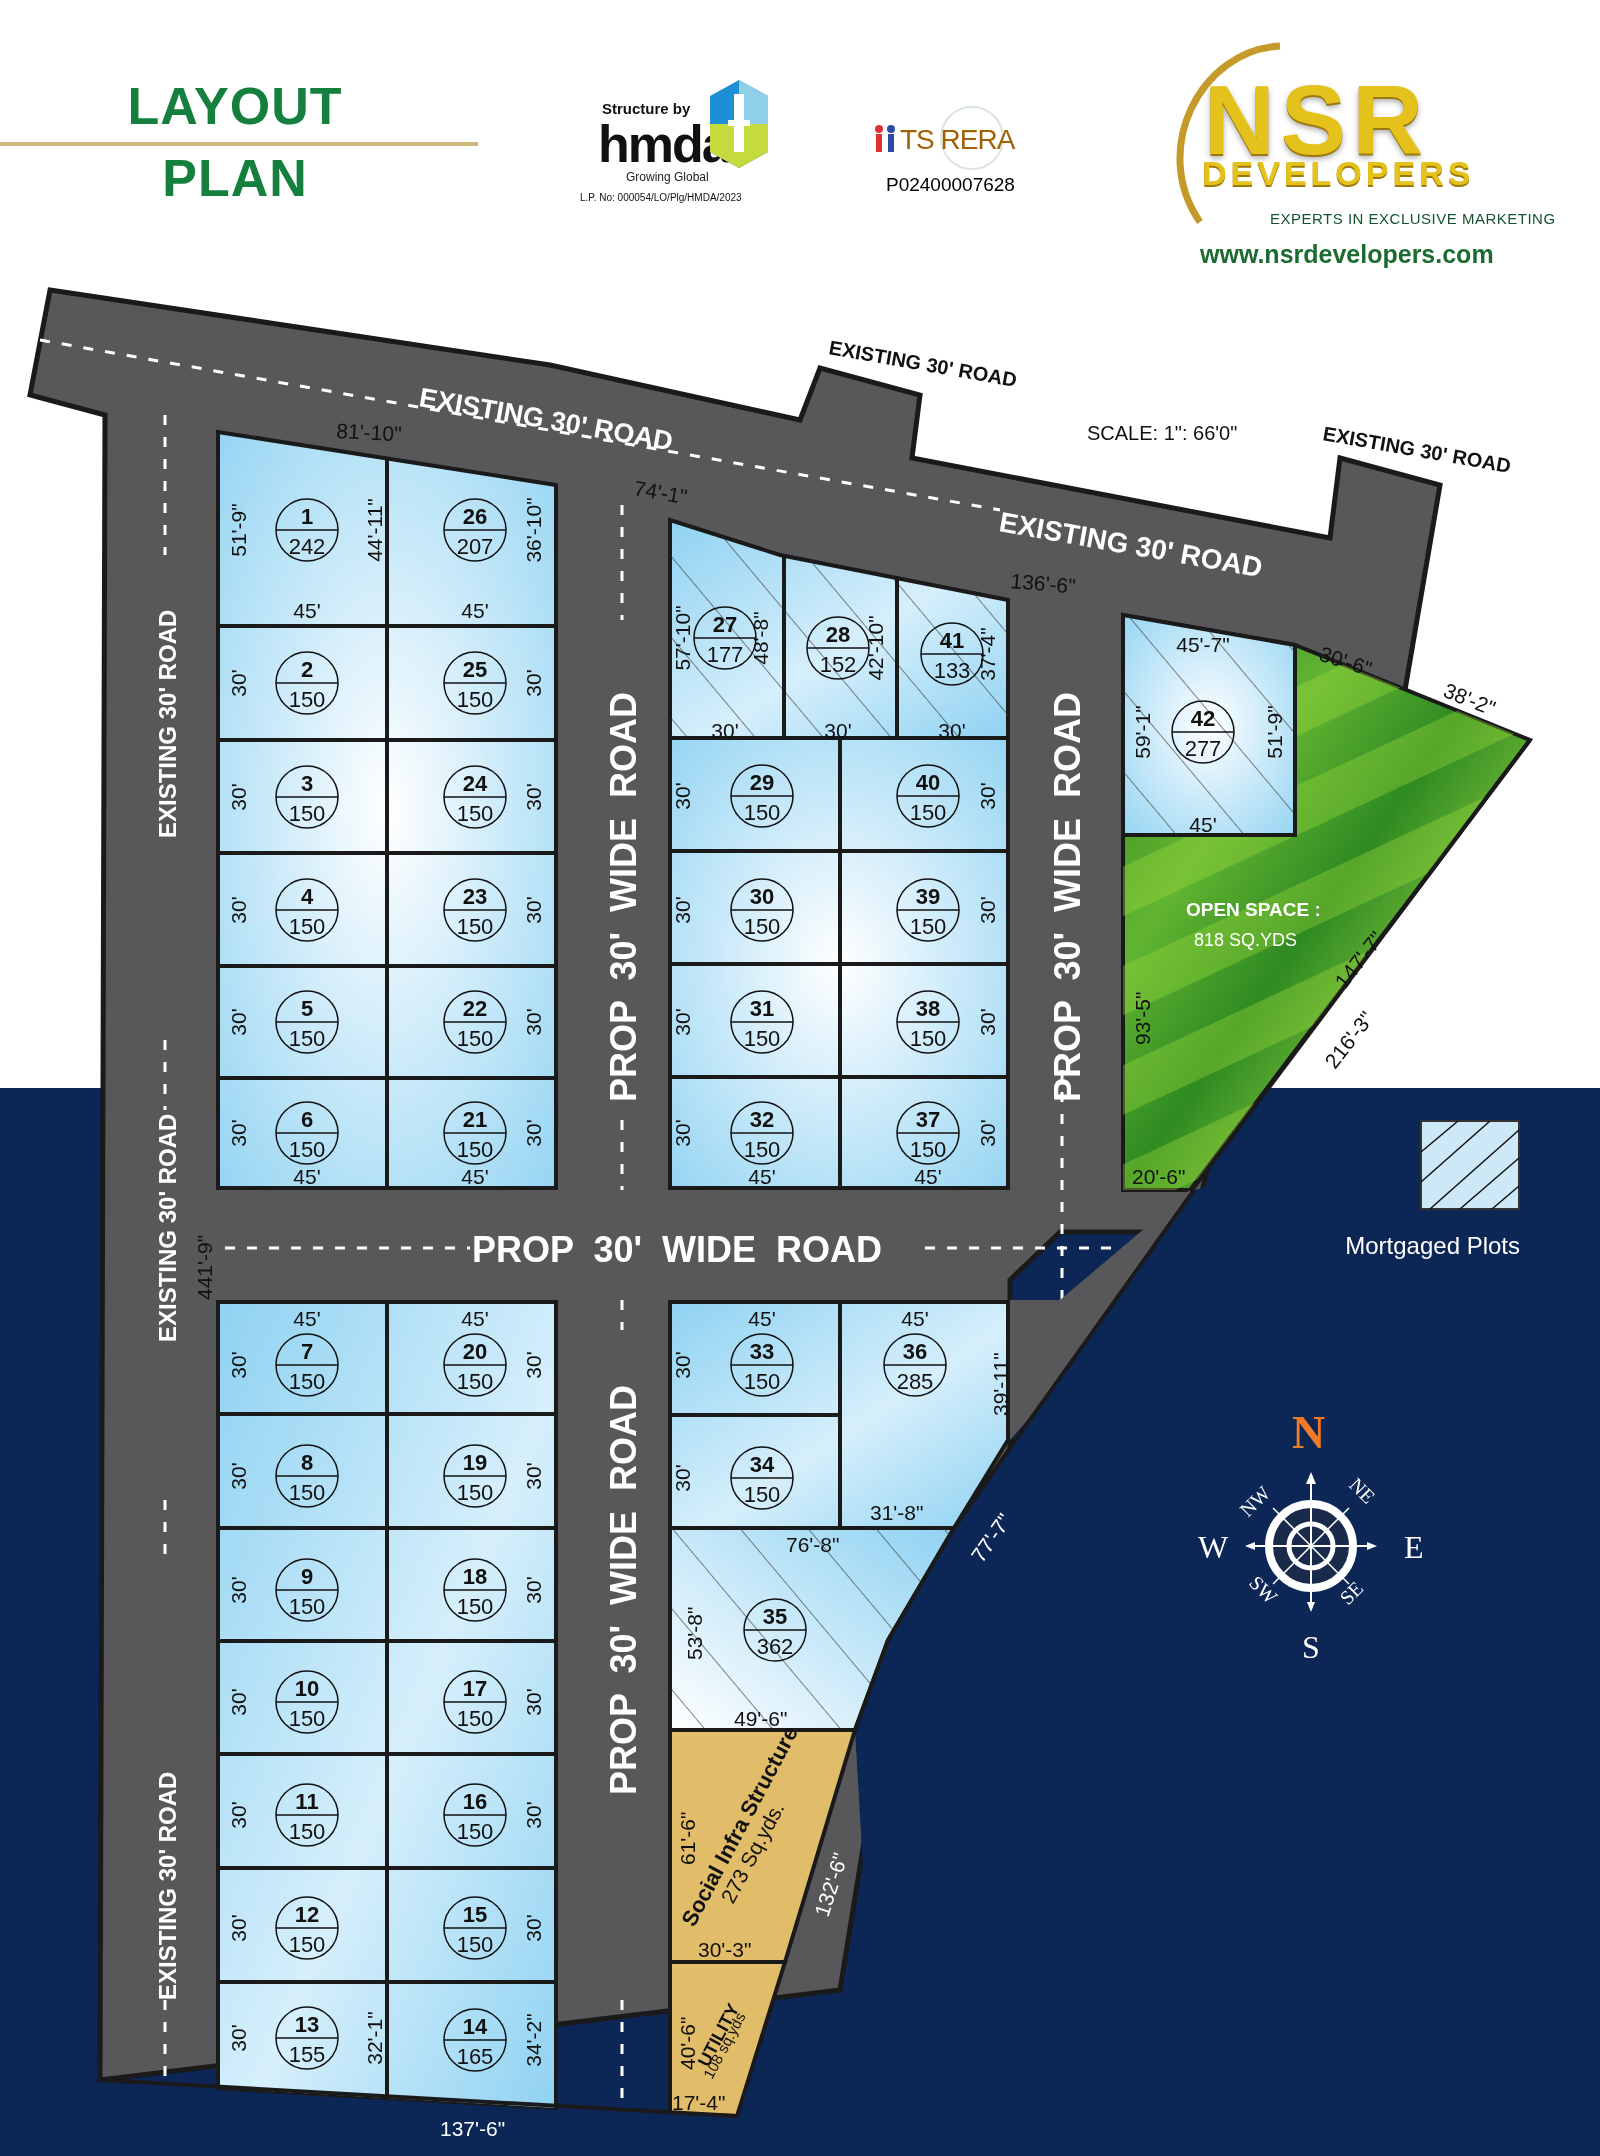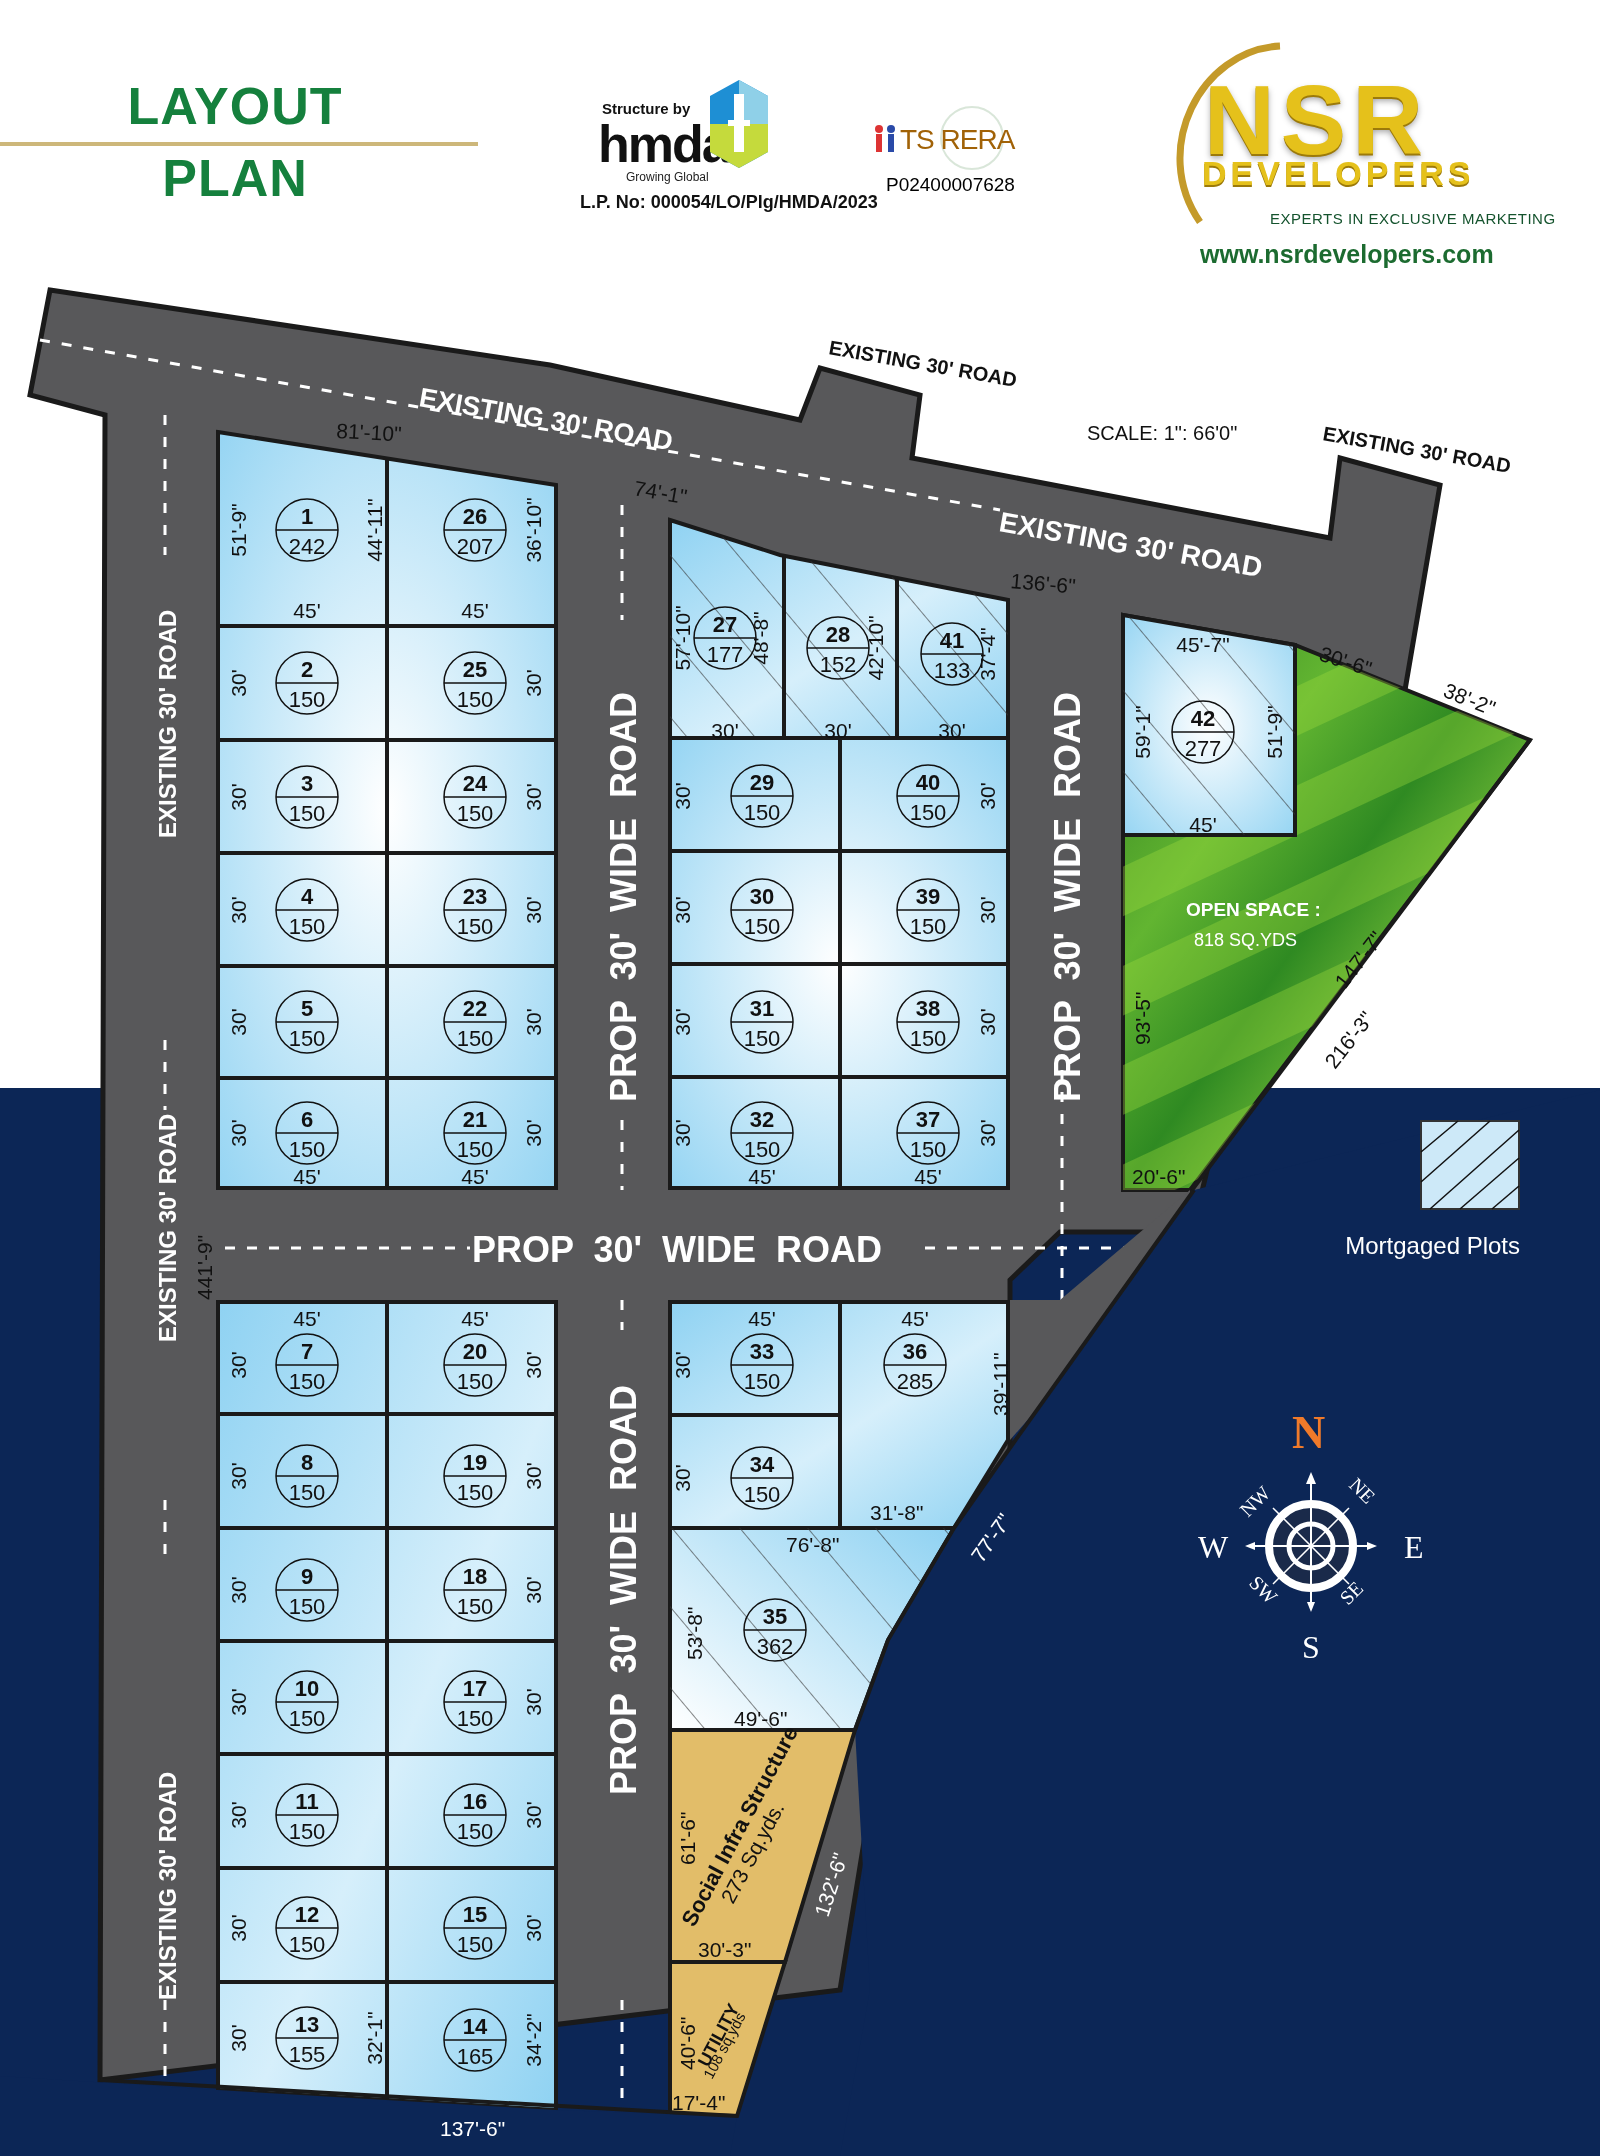--- a/index.html
+++ b/index.html
@@ -5,21 +5,21 @@
   html, body { margin: 0; padding: 0; }
   body { width: 1600px; height: 2156px; position: relative; overflow: hidden; background: #ffffff; font-family: "Liberation Sans", sans-serif; }
   .navy-bg { position: absolute; left: 0; top: 1088px; width: 1600px; height: 1068px; background: #0c2656; }
   .header { position: absolute; left: 0; top: 0; width: 1600px; height: 270px; }
   .title { position: absolute; left: 110px; top: 70px; width: 250px; text-align: center; font-weight: bold; font-size: 52px; line-height: 72px; color: #15803d; letter-spacing: 1px; }
   .title-rule { position: absolute; left: 0; top: 142px; width: 478px; height: 4px; background: #cdb77a; }
   .hmda { position: absolute; left: 580px; top: 80px; width: 240px; height: 130px; }
   .hmda .approved { position: absolute; left: 22px; top: 20px; font-size: 15px; font-weight: bold; color: #111; }
   .hmda .hmda-word { position: absolute; left: 18px; top: 34px; font-size: 52px; font-weight: bold; color: #111; letter-spacing: -2px; }
   .hmda .growing { position: absolute; left: 46px; top: 90px; font-size: 12px; color: #222; }
-  .hmda .lp { position: absolute; left: 0px; top: 112px; font-size: 18px; font-weight: bold; color: #111; white-space: nowrap; }
+  .hmda .lp { position: absolute; left: 0px; top: 112px; font-size: 10px; font-weight: normal; color: #111; white-space: nowrap; }
   .hmda .emblem { position: absolute; left: 130px; top: 0px; width: 58px; height: 88px; }
   .rera { position: absolute; left: 870px; top: 110px; width: 170px; height: 100px; }
   .rera .logo-text { position: absolute; left: 30px; top: 14px; font-size: 28px; color: #a16207; letter-spacing: -1px; }
   .rera .figures { position: absolute; left: 2px; top: 14px; width: 28px; height: 30px; }
   .rera .seal { position: absolute; left: 70px; top: -4px; width: 60px; height: 60px; border-radius: 50%; border: 2px solid #c9dcc9; opacity: .7; }
   .rera .reg { position: absolute; left: 16px; top: 64px; font-size: 19px; color: #000000; }
   .nsr { position: absolute; left: 1160px; top: 40px; width: 400px; height: 230px; text-align: center; }
   .nsr .ring { position: absolute; left: 0; top: 0; width: 130px; height: 190px; }
   .nsr .brand { position: absolute; left: 44px; top: 30px; font-size: 98px; font-weight: bold; letter-spacing: 6px; color: #e5c11b; text-shadow: 0 2px 0 #9c7a0a, 0 4px 6px rgba(0,0,0,.35); line-height: 100px; }
   .nsr .sub { position: absolute; left: 42px; top: 114px; font-size: 34px; font-weight: bold; letter-spacing: 4px; color: #e5c11b; text-shadow: 0 2px 0 #9c7a0a; }

